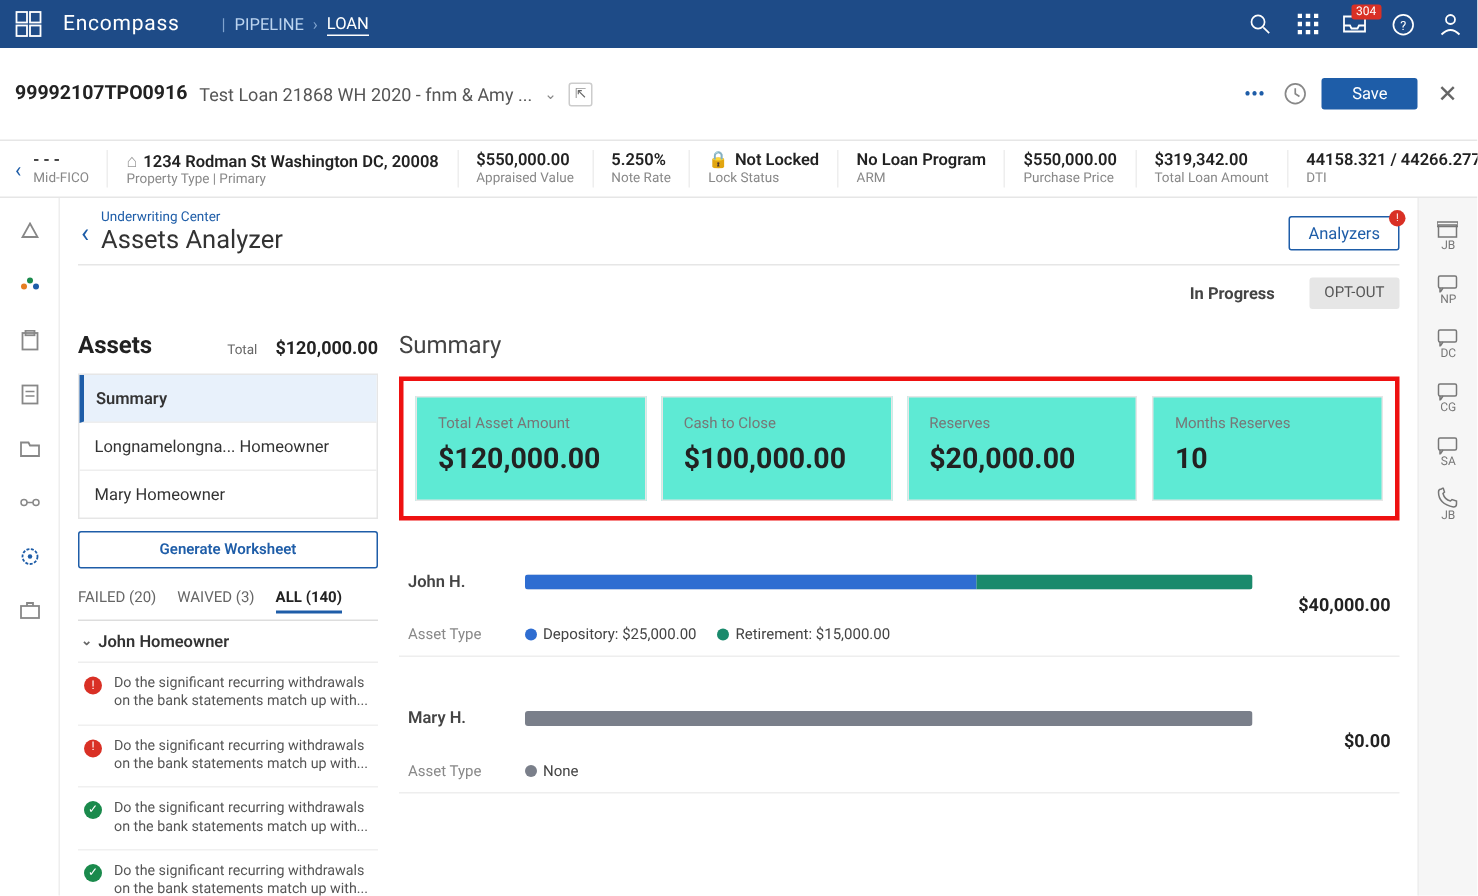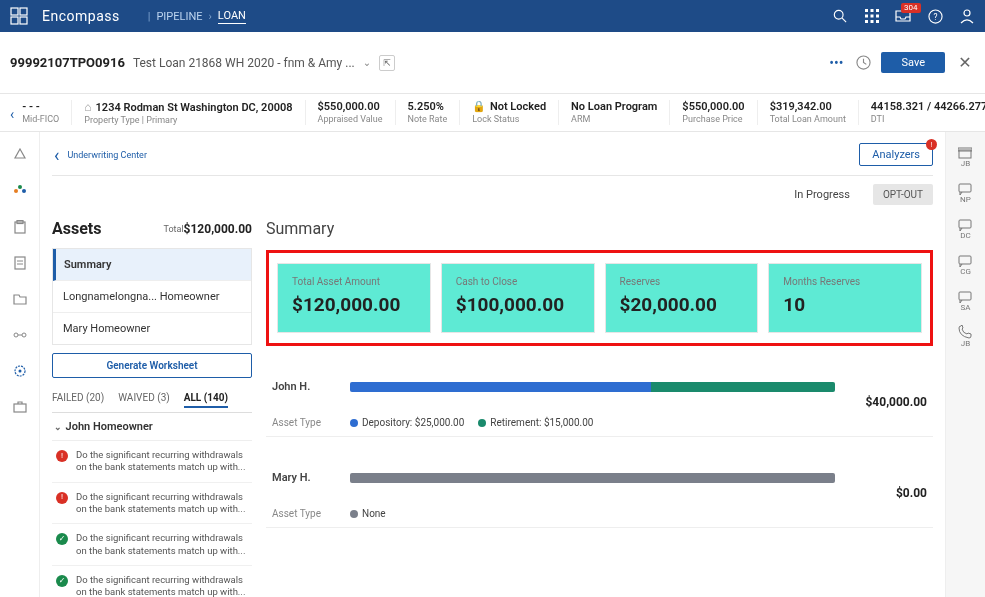--- a/index.html
+++ b/index.html
@@ -58,29 +58,29 @@
 
 .page-title-row { display: flex; align-items: center; gap: 6px; padding: 4px 0 6px 0; border-bottom: 1px solid #e6e6e6; }
 .back-arrow { color: #1e5da8; font-size: 18px; cursor: pointer; padding: 4px 2px; }
 .title-block { display: flex; flex-direction: column; }
 .breadcrumb-sm { font-size: 9px; color: #1e5da8; }
 .page-title { font-size: 17px; font-weight: 400; color: #333; }
 .analyzers-btn { margin-left: auto; border: 1px solid #1e5da8; color: #1e5da8; background: #fff; padding: 4px 12px; font-size: 11px; border-radius: 2px; cursor: pointer; position: relative; }
 .analyzers-badge { position: absolute; top: -5px; right: -5px; width: 11px; height: 11px; background: #d93025; border-radius: 50%; color: #fff; font-size: 7px; display: flex; align-items: center; justify-content: center; }
 
 .status-row { display: flex; justify-content: flex-end; align-items: center; gap: 12px; padding: 8px 0; }
-.status-text { font-size: 11px; font-weight: 400; color: #444; }
+.status-text { font-size: 11px; font-weight: 700; color: #444; }
 .optout-btn { background: #e6e6e6; border: none; padding: 5px 10px; font-size: 10px; font-weight: 400; color: #555; cursor: pointer; border-radius: 2px; margin-left: 11px; }
 
 
 .body-cols { display: flex; gap: 14px; }
 .col-left { width: 200px; flex-shrink: 0; }
 .col-right { flex: 1; }
 
-.assets-hdr { display: flex; align-items: center; padding: 6px 0 10px 0; }
+.assets-hdr { display: flex; align-items: flex-end; gap: 12px; padding: 6px 0 10px 0; }
 .assets-title { font-size: 16px; font-weight: 700; color: #222; }
 .assets-total-lbl { font-size: 9px; color: #666; margin-left: auto; }
 .assets-total-val { font-size: 12px; font-weight: 700; color: #222; }
 
 .asset-nav { border: 1px solid #e6e6e6; }
 .asset-nav-item { padding: 9px 10px; font-size: 11px; color: #333; border-bottom: 1px solid #eee; cursor: pointer; }
 .asset-nav-item.active { background: #e8f1fb; border-left: 3px solid #1e5da8; font-weight: 600; padding-left: 8px; }
 .asset-nav-item:last-child { border-bottom: none; }
 
 .gen-worksheet { width: 100%; margin-top: 8px; border: 1px solid #1e5da8; color: #1e5da8; background: #fff; padding: 6px; font-size: 10px; font-weight: 600; cursor: pointer; border-radius: 2px; }
@@ -316,20 +316,21 @@
           <path d="M10 12 l3 -2 l-3 -2" fill="none" stroke="#888"></path>
         </svg>
     </span>
   </div>
 
   <div class="content">
     <div class="page-title-row">
       <span class="back-arrow">‹</span>
       <div class="title-block">
         <span class="breadcrumb-sm">Underwriting Center</span>
+        <span class="page-title">Assets Analyzer</span>
       </div>
       <button class="analyzers-btn">
         <span>Analyzers</span>
         <span class="analyzers-badge">!</span>
       </button>
     </div>
     <div class="status-row">
       <span class="status-text">In Progress</span>
       <button class="optout-btn">OPT-OUT</button>
     </div>

